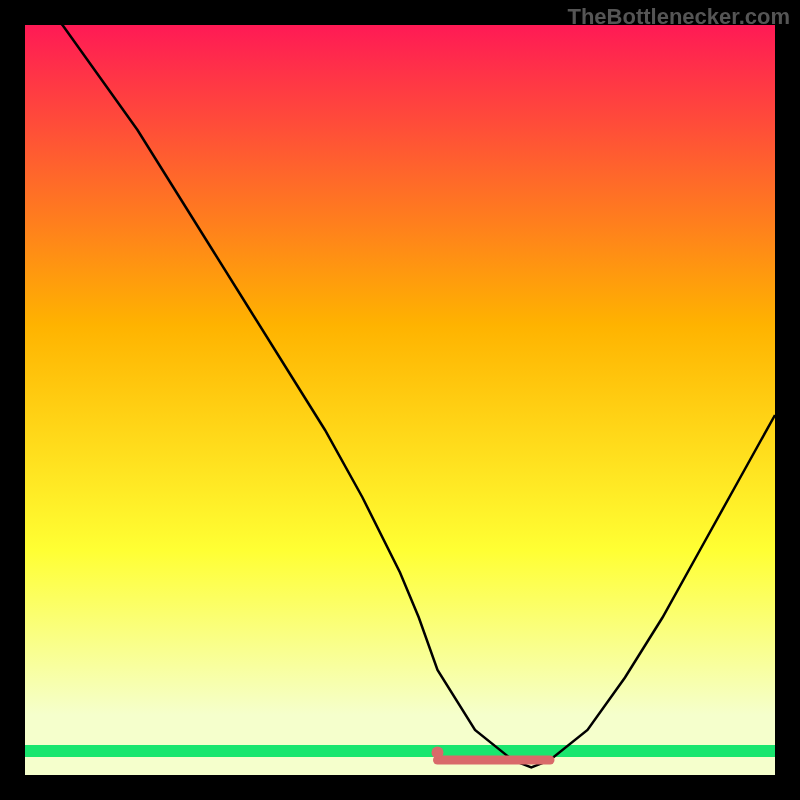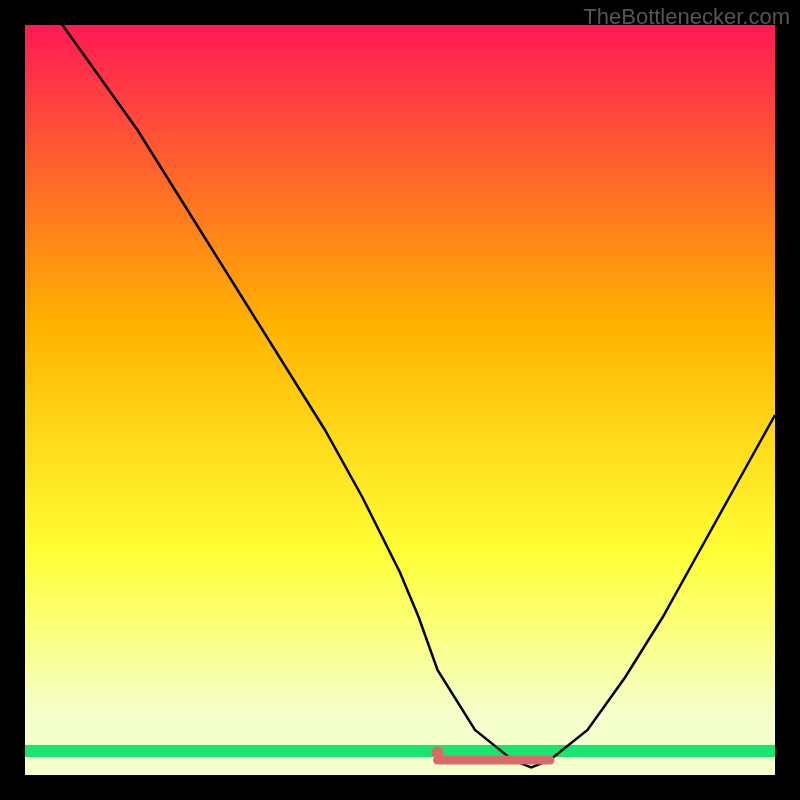--- a/index.html
+++ b/index.html
@@ -10,21 +10,21 @@
     background: #000;
     position: relative;
     font-family: Arial, sans-serif;
   }
   .watermark {
     position: absolute;
     top: 4px;
     right: 10px;
     color: #555;
     font-size: 22px;
-    font-weight: 400;
+    font-weight: 700;
     z-index: 10;
   }
   .plot-area {
     position: absolute;
     left: 25px;
     top: 25px;
     width: 750px;
     height: 750px;
     overflow: hidden;
   }

